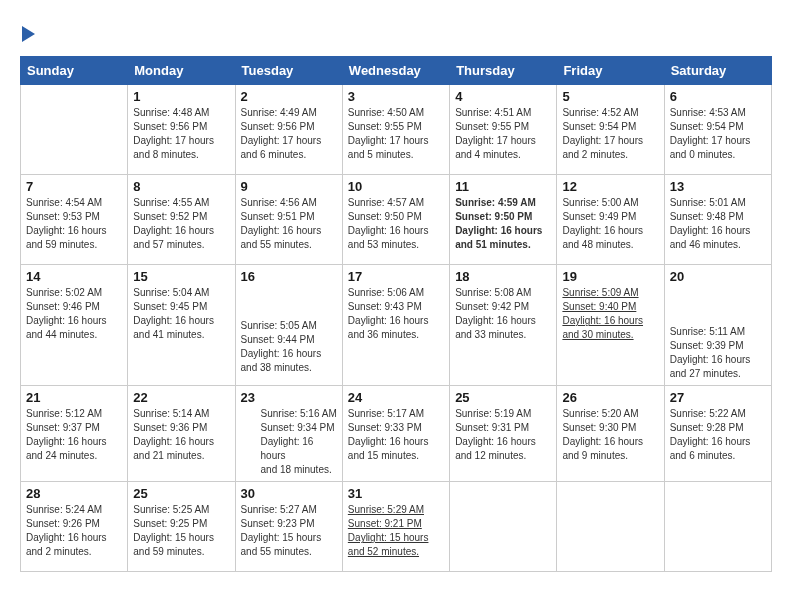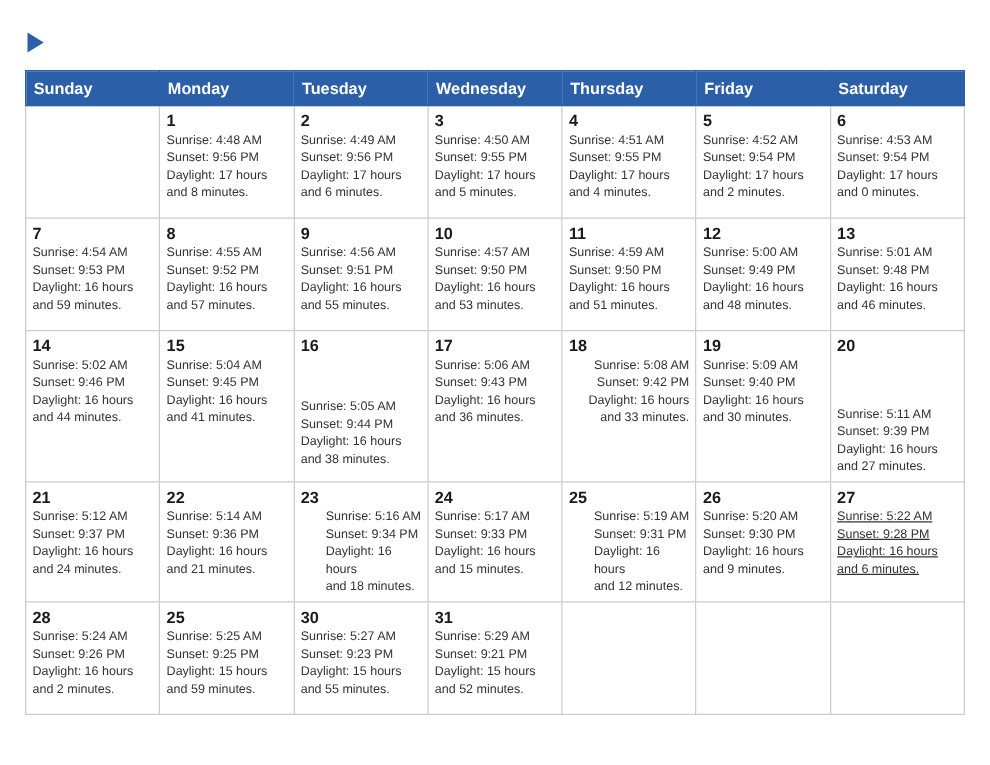--- a/index.html
+++ b/index.html
@@ -175,21 +175,21 @@
         </td>
         <td>
           <span class="day-number">10</span>
           <div class="day-info" style="white-space: pre-line;">Sunrise: 4:57 AM
 Sunset: 9:50 PM
 Daylight: 16 hours
 and 53 minutes.</div>
         </td>
         <td>
           <span class="day-number">11</span>
-          <div class="day-info" style="white-space: pre-line;">Sunrise: 4:59 AM
+          <div class="day-info" style="white-space: pre-line; font-weight: bold;">Sunrise: 4:59 AM
 Sunset: 9:50 PM
 Daylight: 16 hours
 and 51 minutes.</div>
         </td>
         <td>
           <span class="day-number">12</span>
           <div class="day-info" style="white-space: pre-line;">Sunrise: 5:00 AM
 Sunset: 9:49 PM
 Daylight: 16 hours
 and 48 minutes.</div>
@@ -226,28 +226,28 @@
         </td>
         <td>
           <span class="day-number">17</span>
           <div class="day-info" style="white-space: pre-line;">Sunrise: 5:06 AM
 Sunset: 9:43 PM
 Daylight: 16 hours
 and 36 minutes.</div>
         </td>
         <td>
           <span class="day-number">18</span>
-          <div class="day-info" style="white-space: pre-line; text-align: right;">Sunrise: 5:08 AM
+          <div class="day-info" style="white-space: pre-line;">Sunrise: 5:08 AM
 Sunset: 9:42 PM
 Daylight: 16 hours
 and 33 minutes.</div>
         </td>
         <td>
           <span class="day-number">19</span>
-          <div class="day-info" style="white-space: pre-line;">Sunrise: 5:09 AM
+          <div class="day-info" style="white-space: pre-line; text-decoration: underline;">Sunrise: 5:09 AM
 Sunset: 9:40 PM
 Daylight: 16 hours
 and 30 minutes.</div>
         </td>
         <td>
           <span class="day-number">20</span>
           <div class="day-info" style="white-space: pre-line; margin-top: 41px;">Sunrise: 5:11 AM
 Sunset: 9:39 PM
 Daylight: 16 hours
 and 27 minutes.</div>
@@ -277,35 +277,35 @@
         </td>
         <td>
           <span class="day-number">24</span>
           <div class="day-info" style="white-space: pre-line;">Sunrise: 5:17 AM
 Sunset: 9:33 PM
 Daylight: 16 hours
 and 15 minutes.</div>
         </td>
         <td>
           <span class="day-number">25</span>
-          <div class="day-info" style="white-space: pre-line; margin-left: 20px;">Sunrise: 5:19 AM
+          <div class="day-info" style="white-space: pre-line;">Sunrise: 5:19 AM
 Sunset: 9:31 PM
 Daylight: 16 hours
 and 12 minutes.</div>
         </td>
         <td>
           <span class="day-number">26</span>
           <div class="day-info" style="white-space: pre-line;">Sunrise: 5:20 AM
 Sunset: 9:30 PM
 Daylight: 16 hours
 and 9 minutes.</div>
         </td>
         <td>
           <span class="day-number">27</span>
-          <div class="day-info" style="white-space: pre-line; text-decoration: underline;">Sunrise: 5:22 AM
+          <div class="day-info" style="white-space: pre-line;">Sunrise: 5:22 AM
 Sunset: 9:28 PM
 Daylight: 16 hours
 and 6 minutes.</div>
         </td>
       </tr>
       <tr class="week-row">
         <td>
           <span class="day-number">28</span>
           <div class="day-info" style="white-space: pre-line;">Sunrise: 5:24 AM
 Sunset: 9:26 PM
@@ -321,21 +321,21 @@
         </td>
         <td>
           <span class="day-number">30</span>
           <div class="day-info" style="white-space: pre-line;">Sunrise: 5:27 AM
 Sunset: 9:23 PM
 Daylight: 15 hours
 and 55 minutes.</div>
         </td>
         <td>
           <span class="day-number">31</span>
-          <div class="day-info" style="white-space: pre-line;">Sunrise: 5:29 AM
+          <div class="day-info" style="white-space: pre-line; text-decoration: underline;">Sunrise: 5:29 AM
 Sunset: 9:21 PM
 Daylight: 15 hours
 and 52 minutes.</div>
         </td>
         <td class="empty-cell"></td>
         <td class="empty-cell"></td>
         <td class="empty-cell"></td>
       </tr>
     </tbody>
 </table>

